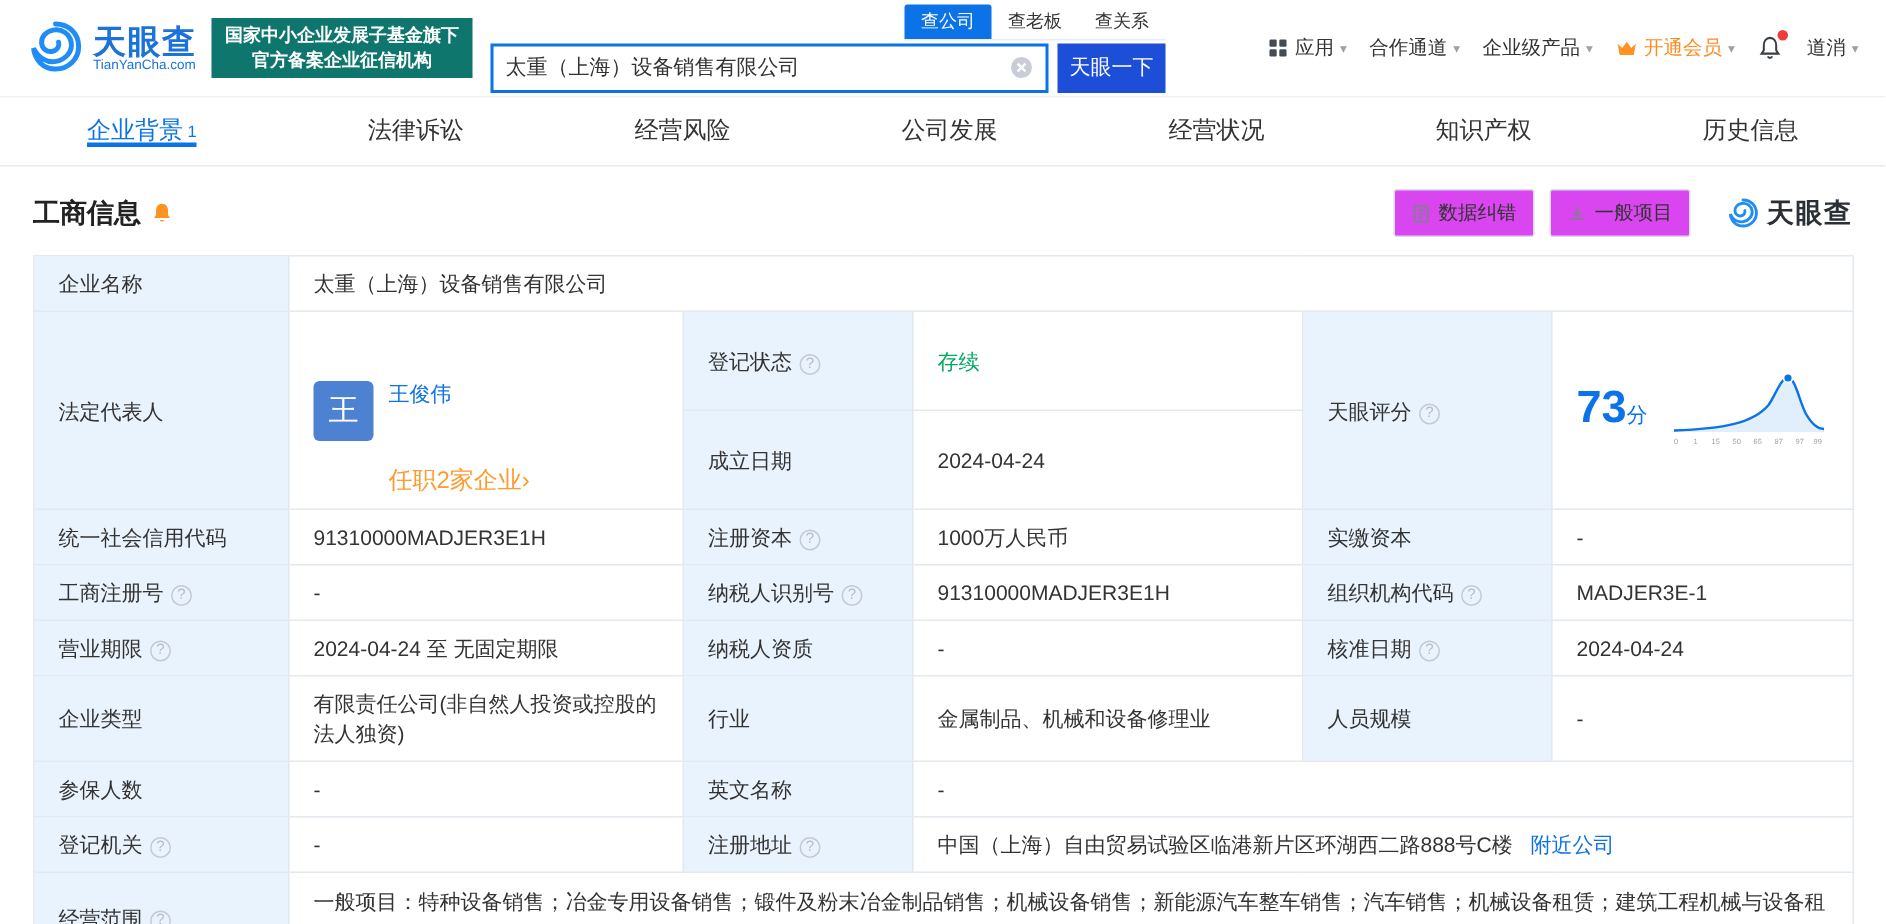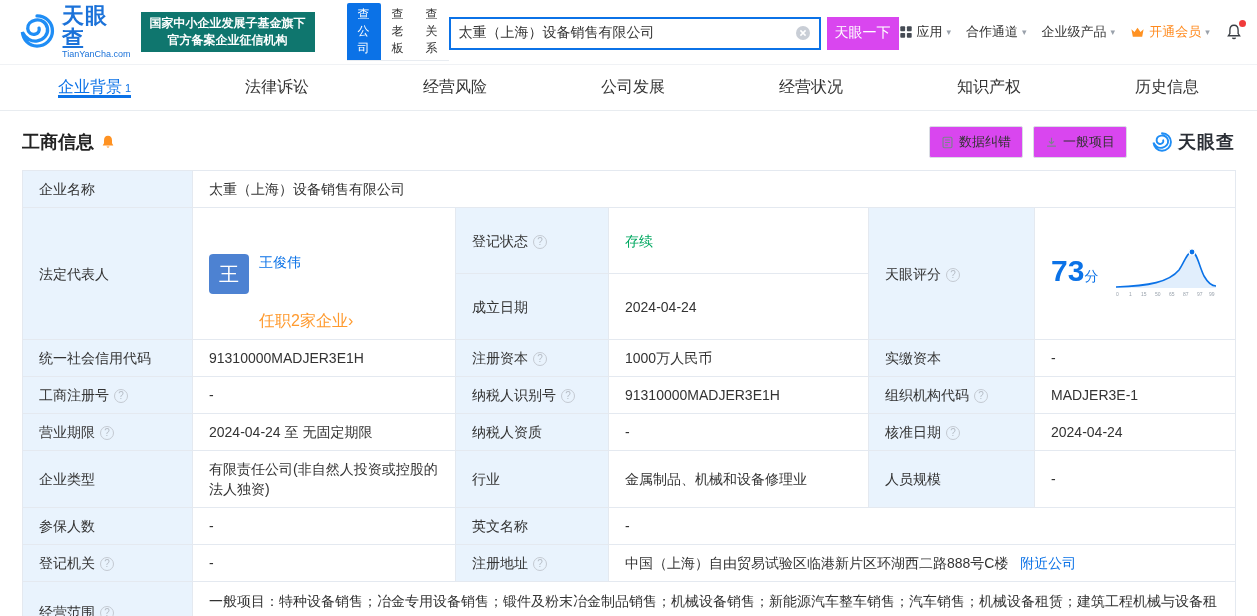--- a/index.html
+++ b/index.html
@@ -11,30 +11,30 @@
   a { text-decoration:none; cursor:pointer;margin-top:36px; }
 
   
   .header { display:flex; align-items:center; height:64px; padding:0 18px; background:#fff; }
   .logo { display:flex; align-items:center; gap:6px; }
   .logo-text { display:flex; flex-direction:column; line-height:1.05; }
   .logo-name { font-size:22px; font-weight:bold; color:#1b72d9; letter-spacing:1px; }
   .logo-domain { font-size:9px; color:#1b72d9; }
   .gov-badge { margin-left:10px; background:#0f766e; color:#fff; font-size:12px; font-weight:bold;
     line-height:17px; padding:3px 9px; text-align:center; white-space:nowrap; }
-  .search-wrap { margin-left:32px; display:flex; flex-direction:row; }
+  .search-wrap { margin-left:12px; display:flex; flex-direction:column;align-items:flex-end; }
   .search-tabs { display:flex; width:fit-content; font-size:12px; border-bottom:1px solid #e8ecf1; }
   .search-tab { padding:3px 11px; color:#333; cursor:pointer; }
   .search-tab.active { background:#0b72e7; color:#fff; border-radius:2px 2px 0 0; }
   .search-row { display:flex; align-items:center; margin-top:2px; }
   .search-box { display:flex; align-items:center; width:372px; height:33px;
     border:2px solid #0b72e7; padding:0 8px; background:#fff; }
   .search-box input { flex:1; border:none; outline:none; font-size:14px; color:#333;
     font-family:inherit; background:transparent; }
-  .search-btn { width:72px; height:33px; margin-left:6px; background:#d946ef; color:#fff;
+  .search-btn { width:72px; height:33px; margin-left:6px; background:#1d4ed8; color:#fff;
     border:none; font-size:14px; cursor:pointer; font-family:inherit; }
   .top-menu { margin-left:auto; display:flex; align-items:center; gap:15px; font-size:13px; color:#333; }
   .menu-item { display:flex; align-items:center; gap:4px; white-space:nowrap; cursor:pointer; }
   .caret { font-size:9px; color:#9aa1ab; }
   .menu-vip { color:#ff8a1e; }
   .bell-wrap { position:relative; display:flex; }
   .red-dot { position:absolute; top:-3px; right:-3px; width:7px; height:7px; background:#f03b3b; border-radius:50%; }
 
   
   .nav { display:flex; justify-content:space-between; align-items:stretch; height:47px;

